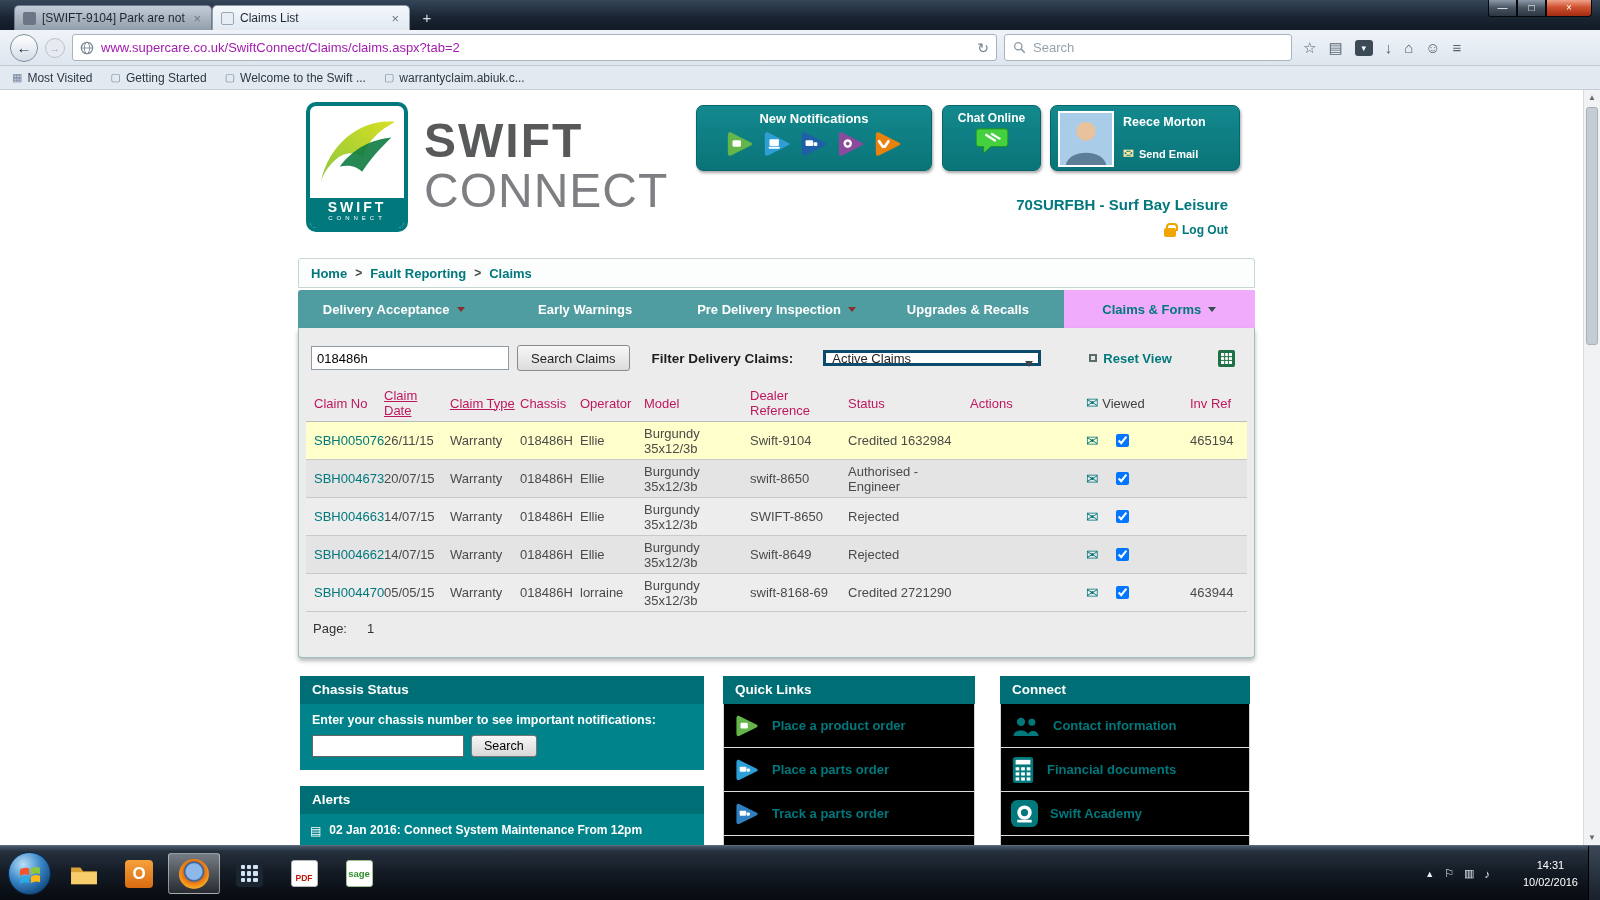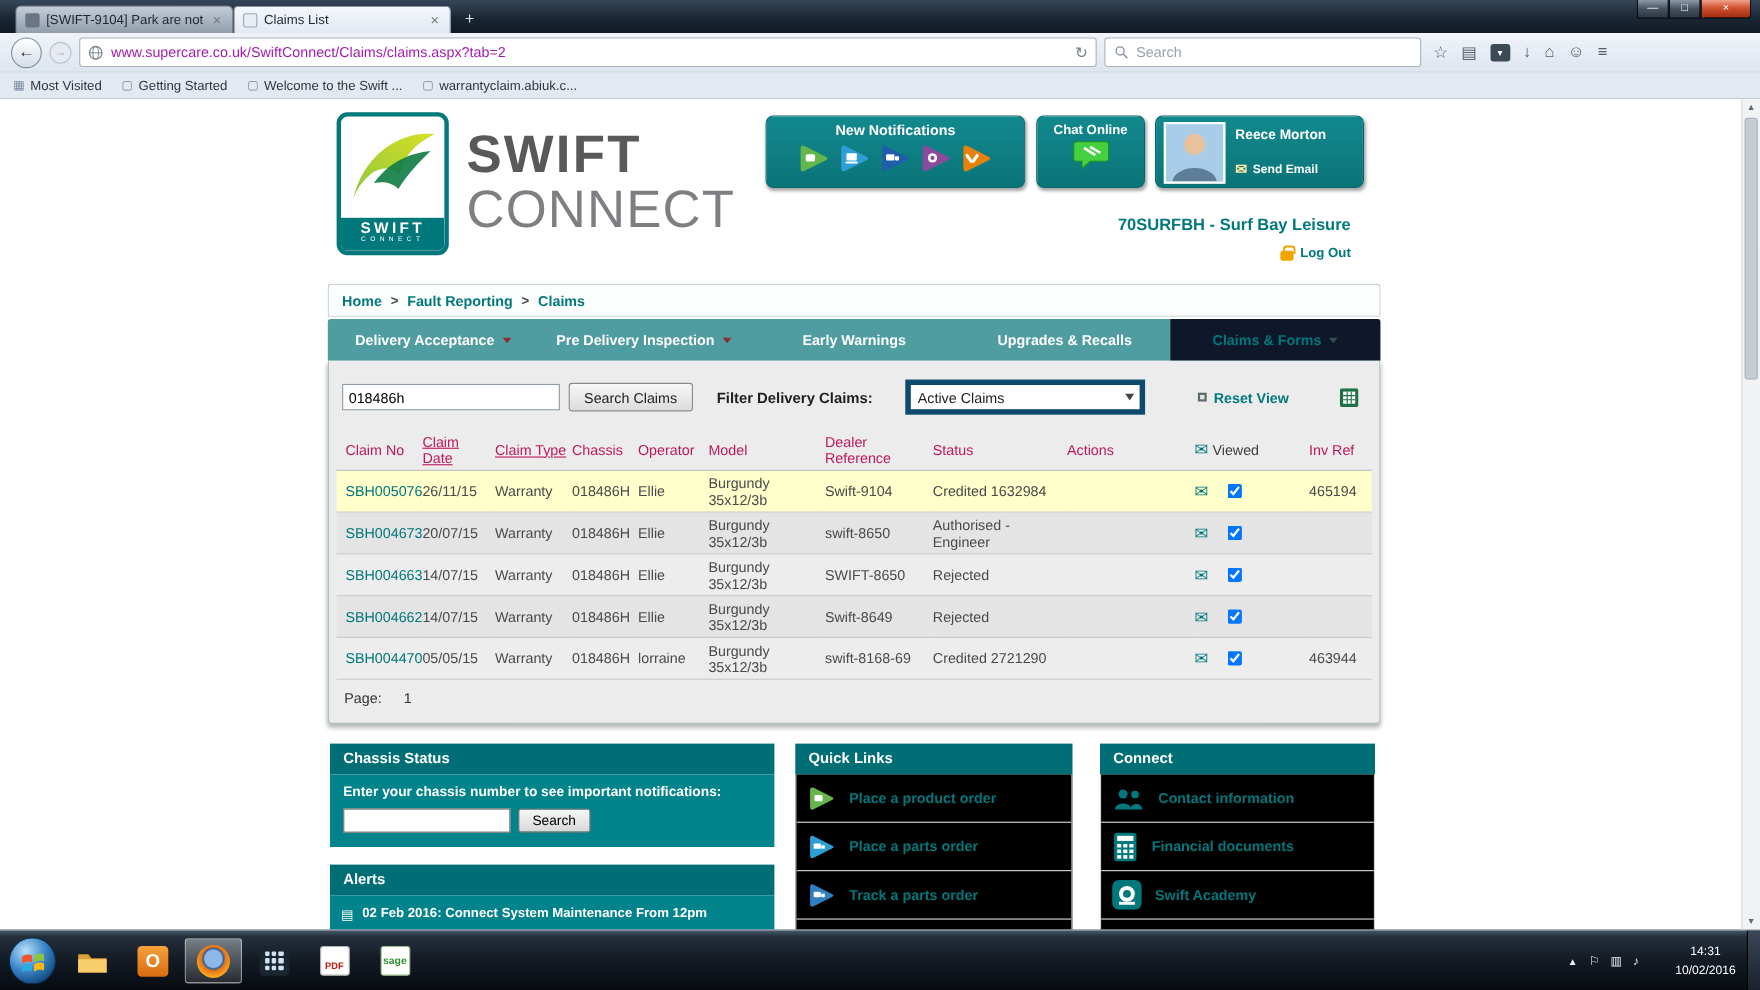--- a/index.html
+++ b/index.html
@@ -77,29 +77,29 @@
 
   
   .breadcrumb{position:absolute;left:0;top:168px;width:100%;height:30px;background:#fcfdfd;border:1px solid #c8d6d6;border-radius:3px 3px 0 0;display:flex;align-items:center;gap:8px;padding:0 12px;font-size:13px;}
   .breadcrumb .crumb{color:#00787c;font-weight:bold;}
   .breadcrumb .sep{color:#3f4a4a;font-weight:bold;font-size:12px;}
 
   
   .claims-block{position:absolute;left:0;top:200px;width:100%;}
   .tabbar{display:flex;height:38px;background:#4f9da1;border-radius:3px 3px 0 0;overflow:hidden;}
   .ntab{flex:1;display:flex;align-items:center;justify-content:center;gap:7px;color:#fff;font-size:13px;font-weight:bold;}
-  .ntab.active{background:#0f172a;color:#00787c;}
+  .ntab.active{background:#f0abfc;color:#00787c;}
   .caret{width:0;height:0;border-left:4px solid transparent;border-right:4px solid transparent;border-top:5px solid #8a2f2f;}
   .ntab.active .caret{border-top-color:#2f4f50;}
   .main-panel{position:relative;height:330px;background:#ececec;border:1px solid #9bbfc0;border-top:none;border-radius:0 0 4px 4px;box-shadow:0 3px 4px rgba(0,0,0,.28);}
   .toolbar{display:flex;align-items:center;padding:17px 10px 0 12px;}
   .tb-input{width:198px;height:24px;border:1px solid #8e9aa5;background:#fff;font-size:13px;padding:0 5px;font-family:"Liberation Sans",sans-serif;}
   .tb-btn{margin-left:8px;height:26px;padding:0 13px;background:linear-gradient(180deg,#f7f7f7,#dcdcdc);border:1px solid #8a8a8a;border-radius:3px;font-size:13px;color:#222;font-family:"Liberation Sans",sans-serif;}
   .tb-filterlabel{margin-left:22px;font-size:13.5px;font-weight:bold;color:#1e1e1e;}
-  .tb-select{margin-left:30px;width:218px;height:32px;background:#fff;border:5px solid #0c4a6e;display:flex;align-items:center;font-size:13px;color:#222;position:relative;padding-left:6px;}
+  .tb-select{margin-left:30px;width:218px;height:16px;background:#fff;border:3px solid #0c4a6e;display:flex;align-items:center;font-size:13px;color:#222;position:relative;padding-left:6px;}
   .tb-select .selcaret{position:absolute;right:5px;top:8px;width:0;height:0;border-left:4px solid transparent;border-right:4px solid transparent;border-top:6px solid #444;}
   .resetview{margin-left:48px;display:flex;align-items:center;gap:6px;font-size:13px;font-weight:bold;color:#00787c;}
   .resetview .rvicon{width:8px;height:8px;border:2px solid #5c6a6a;background:#dfe7e7;}
   .excel{margin-left:46px;}
 
   
   table.claims{width:calc(100% - 14px);margin:14px 7px 0 7px;border-collapse:collapse;table-layout:fixed;font-size:13px;color:#4a4a4a;}
   table.claims th{color:#be185d;font-weight:normal;text-align:left;vertical-align:middle;padding:3px 2px;height:36px;border-bottom:1px solid #bcbcbc;}
   table.claims th.viewed-h{color:#3f3f3f;}
   table.claims th .u{text-decoration:underline;}
@@ -320,25 +320,25 @@
         <span class="crumb">Claims</span>
       </div>
 
       <div class="claims-block">
         <div class="tabbar">
           <div class="ntab">
               <span>Delivery Acceptance</span>
               <span class="caret"></span>
             </div>
           <div class="ntab">
+              <span>Early Warnings</span>
+            </div>
+          <div class="ntab">
               <span>Pre Delivery Inspection</span>
               <span class="caret"></span>
-            </div>
-          <div class="ntab">
-              <span>Early Warnings</span>
             </div>
           <div class="ntab">
               <span>Upgrades &amp; Recalls</span>
             </div>
           <div class="ntab active">
               <span>Claims &amp; Forms</span>
               <span class="caret"></span>
             </div>
         </div>
 
@@ -503,21 +503,21 @@
             <input type="text" style="">
             <button class="sbtn">Search</button>
           </div>
         </div>
       </div>
 
       <div class="alertsP">
         <div class="bpanel-h">Alerts</div>
         <div class="body">
           <span class="aicon">▤</span>
-          <span class="atext">02 Feb 2016: Connect System Maintenance From 12pm</span>
+          <span class="atext">02 Jan 2016: Connect System Maintenance From 12pm</span>
         </div>
       </div>
 
       <div class="linkP qlP">
         <div class="bpanel-h">Quick Links</div>
         <div class="body">
           <div class="lrow">
             <svg width="26" height="26" viewBox="0 0 32 32">
                 <path d="M7 4 C4.6 2.7 3 3.9 3 6.5 L3 25.5 C3 28.1 4.6 29.3 7 28 L27.5 17.7 C29.8 16.5 29.8 15.5 27.5 14.3 Z" fill="#64b54a"></path>
                 <rect x="8" y="12" width="9" height="7" rx="1.5" fill="#fff"></rect>

